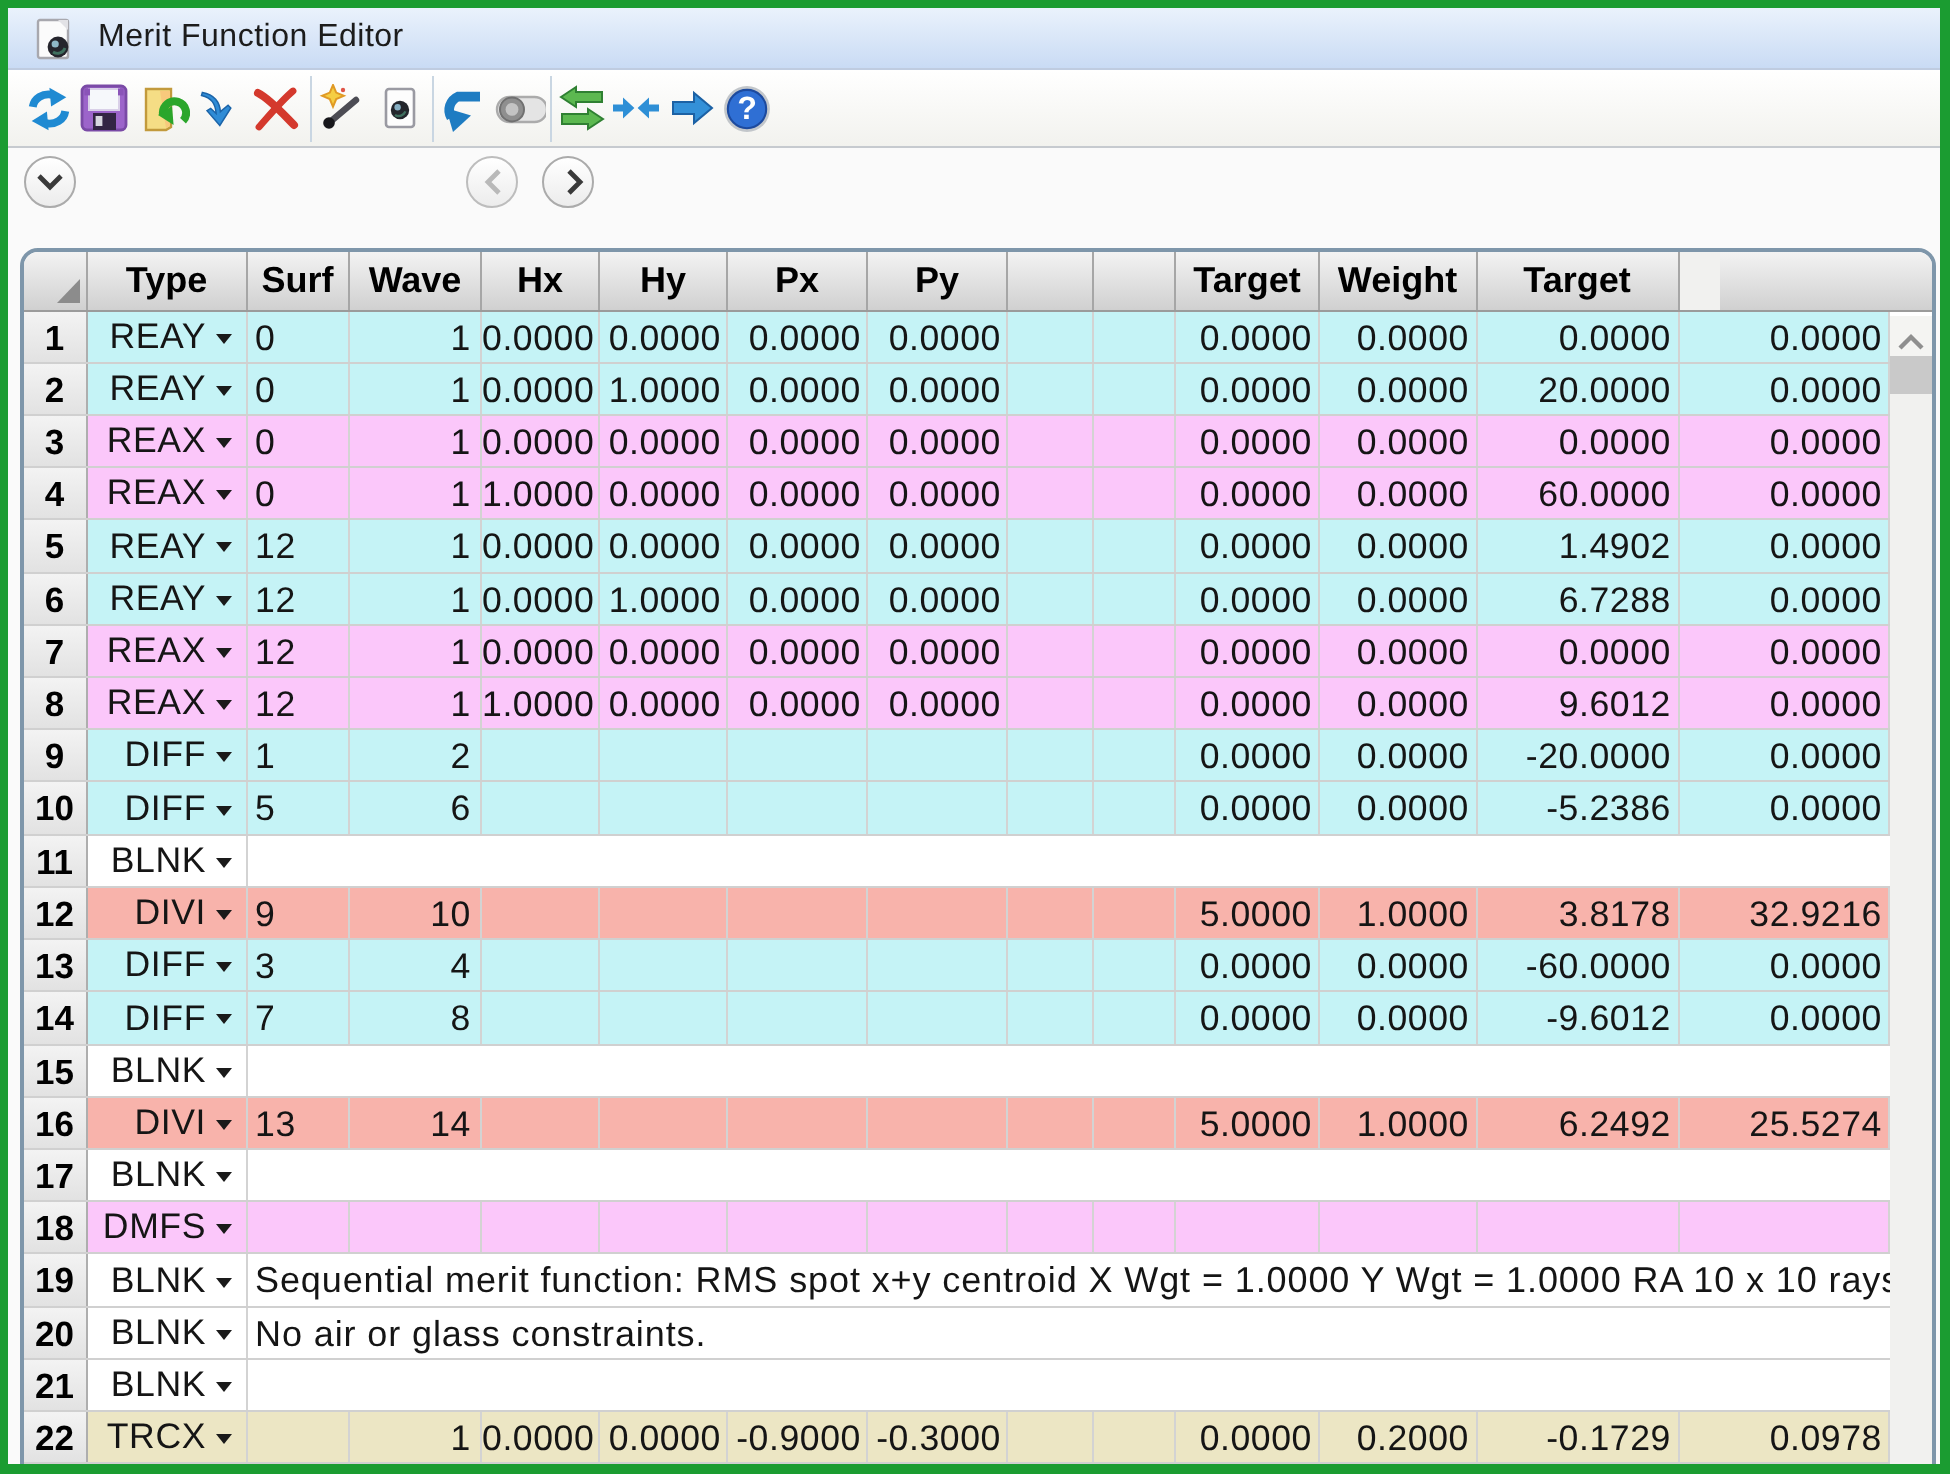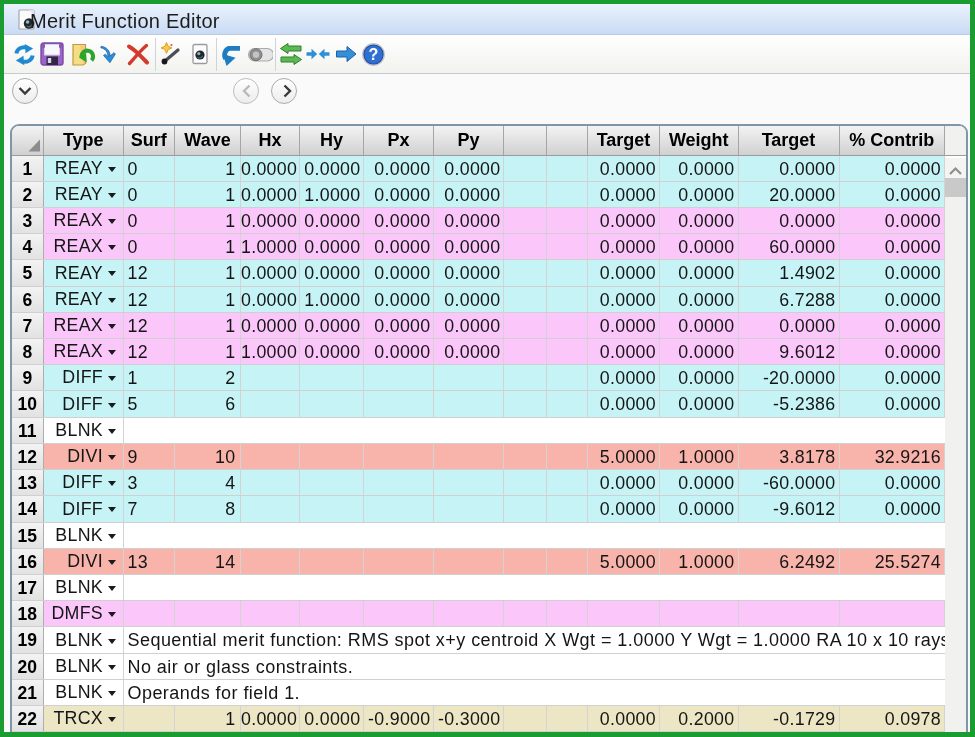--- a/index.html
+++ b/index.html
@@ -1,18 +1,18 @@
 <!DOCTYPE html>
 <html><head><meta charset="utf-8"><style>
 *{margin:0;padding:0;box-sizing:border-box}
 html,body{width:975px;height:737px;overflow:hidden}
 body{background:#1b9c31;font-family:"Liberation Sans",sans-serif;position:relative}
 #win{position:absolute;left:4px;top:4px;width:965.5px;height:728px;background:#fafafa;overflow:hidden}
 #title{position:absolute;left:0;top:0;width:100%;height:31px;background:linear-gradient(#eaf2fc,#c9dbf4);border-bottom:1px solid #bfcce0}
-#title .txt{position:absolute;left:26px;top:5.5px;font-size:20px;letter-spacing:0.25px;color:#1c1c1c}
+#title .txt{position:absolute;left:45px;top:5.5px;font-size:16px;letter-spacing:0.25px;color:#1c1c1c}
 #toolbar{position:absolute;left:0;top:31px;width:100%;height:39px;background:linear-gradient(#ffffff,#f2f2ee);border-bottom:1px solid #c6cacf}
 .sep{position:absolute;top:3px;width:1px;height:33px;background:#c9d6e2}
 #wizbar{position:absolute;left:0;top:70px;width:100%;height:33px;background:linear-gradient(#f3f3f3,#c6c6c6);border-bottom:1px solid #9c9c9c}
 .circ{position:absolute;top:73.5px;width:26px;height:26px;border-radius:50%;background:linear-gradient(#ffffff,#ececec);border:1px solid #ababab}
 #wizbar .wtxt{position:absolute;left:42.5px;top:8px;font-size:16px;font-weight:bold;color:#0d0d0d;letter-spacing:-0.1px}
 #mflabel{position:absolute;left:640px;top:8.5px;font-size:16px;font-weight:bold;color:#111;letter-spacing:-0.3px}
 #mfval{position:absolute;left:769px;top:8.5px;font-size:16px;font-weight:bold;color:#111}
 #table{position:absolute;left:5.5px;top:119.5px;width:958px;height:612px;border:2px solid #7e96aa;border-radius:9px 9px 0 0;background:#fff;overflow:hidden}
 #thead{display:flex;height:30px;background:linear-gradient(#f3f3f3,#d0d0d0);border-bottom:1px solid #9b9b9b}
 .hc{height:100%;border-right:1px solid #a6a6a6;font-size:18px;font-weight:bold;color:#000;text-align:center;line-height:29px;overflow:hidden;white-space:nowrap}
@@ -132,21 +132,20 @@
         <div class="hc" style="width:66px">Wave</div>
         <div class="hc" style="width:59px">Hx</div>
         <div class="hc" style="width:64px">Hy</div>
         <div class="hc" style="width:70px">Px</div>
         <div class="hc" style="width:70px">Py</div>
         <div class="hc" style="width:42.5px"></div>
         <div class="hc" style="width:41.5px"></div>
         <div class="hc" style="width:72px">Target</div>
         <div class="hc" style="width:78.5px">Weight</div>
         <div class="hc" style="width:101px">Target</div>
-        <div class="hc" style="width:105.5px">% Contrib</div>
         <div class="hc" style="width:20.5px;border-right:none;background:#f1f1ef"></div>
       </div>
 <div class="row">
         <div class="nc">1</div>
         <div class="c tc" style="background:#c5f3f6">
           <span>REAY</span>
           <i class="tri"></i>
         </div>
         <div class="c ls" style="width:51.5px;background:#c5f3f6">0</div>
         <div class="c rs" style="width:66px;background:#c5f3f6">1</div>
@@ -466,21 +465,20 @@
           <i class="tri"></i>
         </div>
         <div class="bigc">No air or glass constraints.</div>
       </div>
 <div class="row">
         <div class="nc">21</div>
         <div class="c tc" style="background:#ffffff">
           <span>BLNK</span>
           <i class="tri"></i>
         </div>
-        <div class="bigc">Operands for field 1.</div>
       </div>
 <div class="row">
         <div class="nc">22</div>
         <div class="c tc" style="background:#ece6c4">
           <span>TRCX</span>
           <i class="tri"></i>
         </div>
         <div class="c ls" style="width:51.5px;background:#ece6c4"></div>
         <div class="c rs" style="width:66px;background:#ece6c4">1</div>
         <div class="c rn" style="width:59px;background:#ece6c4">0.0000</div>

